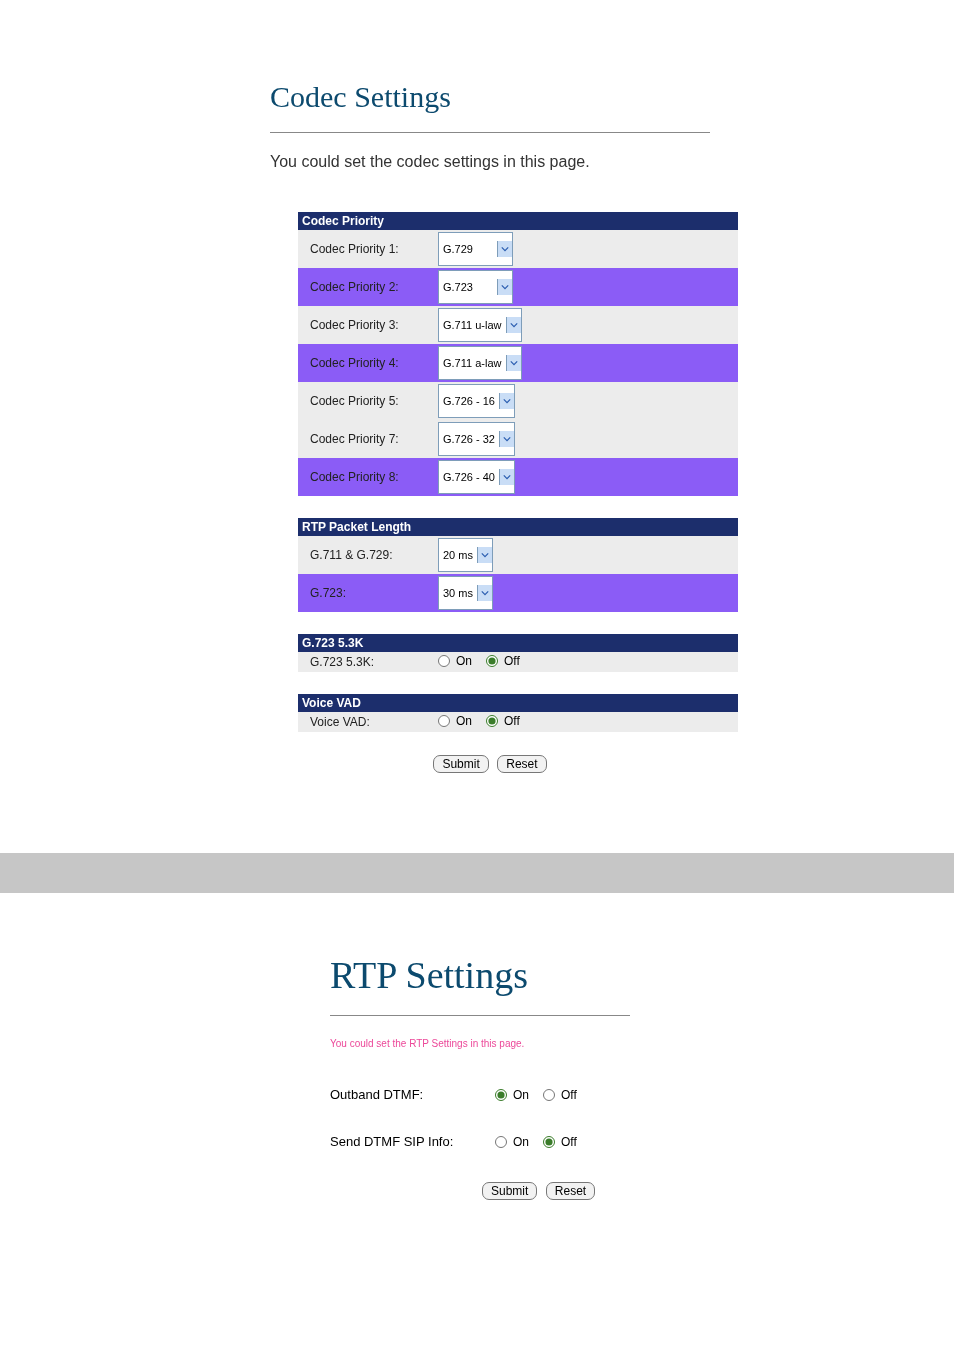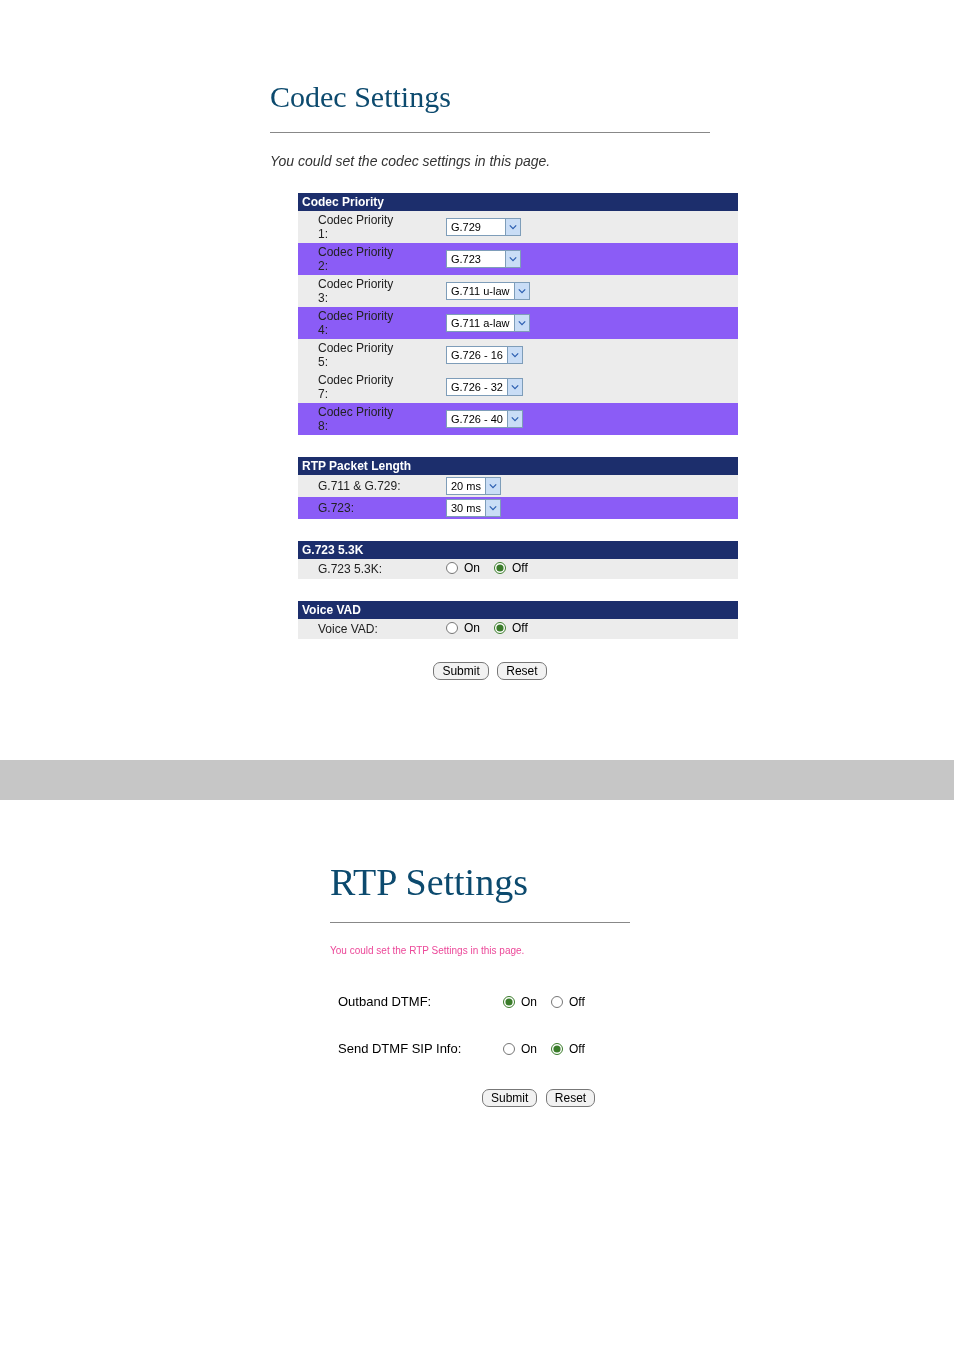--- a/index.html
+++ b/index.html
@@ -22,60 +22,59 @@
       margin-bottom: 18px;
       color: #0c4a6e;
     }
     .hr-line {
       border: none;
       border-top: 1px solid #888;
       width: 440px;
       margin-bottom: 20px;
     }
     .page-desc {
-      font-size: 14px;
+      font-size: 16px;
       color: #333;
-      margin-bottom: 24px;
-      font-style: italic;
+      margin-bottom: 41px;
     }
     .config-table {
       width: 440px;
       border-collapse: collapse;
       margin-bottom: 22px;
       font-size: 12px;
       margin-left: 28px;
     }
     .config-table .section-header {
       background: #1c2e6c;
       color: #ffffff;
       font-weight: bold;
       text-align: left;
       padding: 2px 4px;
       font-size: 12px;
     }
     .config-table td {
-      padding: 2px 20px;
+      padding: 2px 12px;
       vertical-align: middle;
     }
     .config-table tr.row-light {
       background: #ececec;
     }
     .config-table tr.row-dark {
       background: #8b5cf6;
     }
     .config-table .label-cell {
       width: 128px;
       color: #222;
     }
     .select-wrap {
       display: inline-flex;
       align-items: center;
       border: 1px solid #7e9db9;
       background: #fff;
-      height: 18px;
+      height: 34px;
     }
     .select-wrap .value {
       font-size: 11px;
       padding: 0 4px;
       min-width: 58px;
     }
     .select-wrap.small .value {
       min-width: 32px;
     }
     .select-arrow {
@@ -141,21 +140,20 @@
     .rtp-desc {
       font-size: 10px;
       color: #ec4899;
       margin-bottom: 38px;
     }
     .rtp-row {
       display: flex;
       align-items: center;
       margin-bottom: 32px;
       font-size: 13px;
-      margin-left: 8px;
     }
     .rtp-label {
       width: 165px;
     }
     .rtp-buttons {
       margin-left: 150px;
       margin-top: 10px;
     }
     .rtp-buttons button {
       font-size: 12px;

